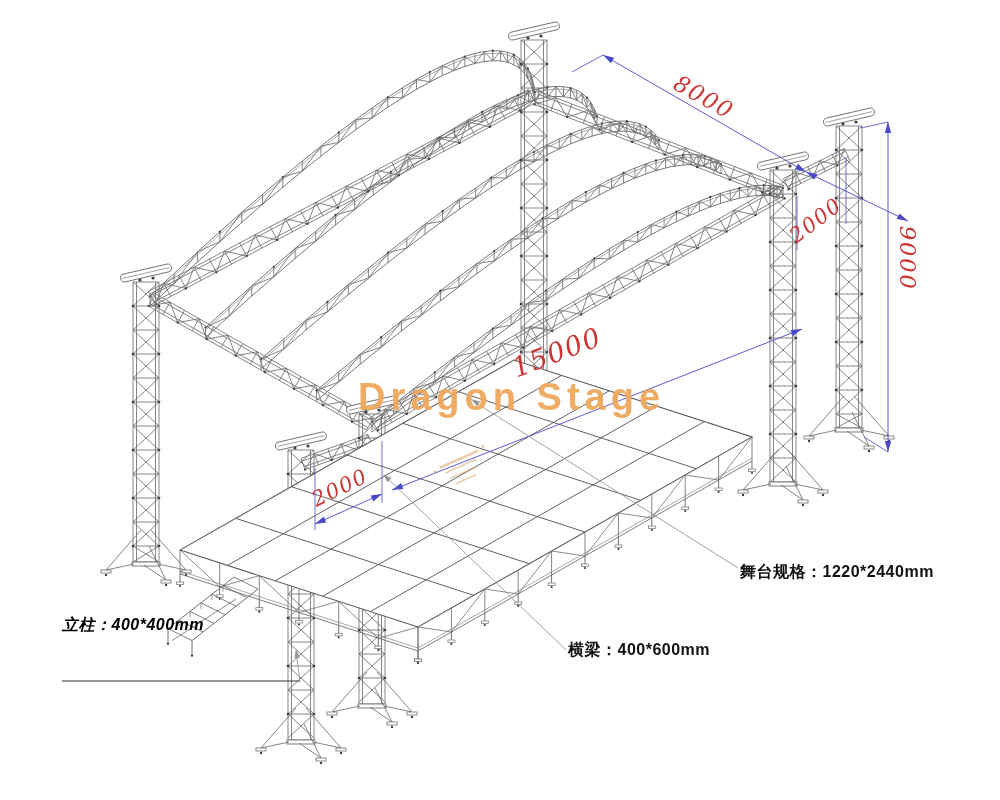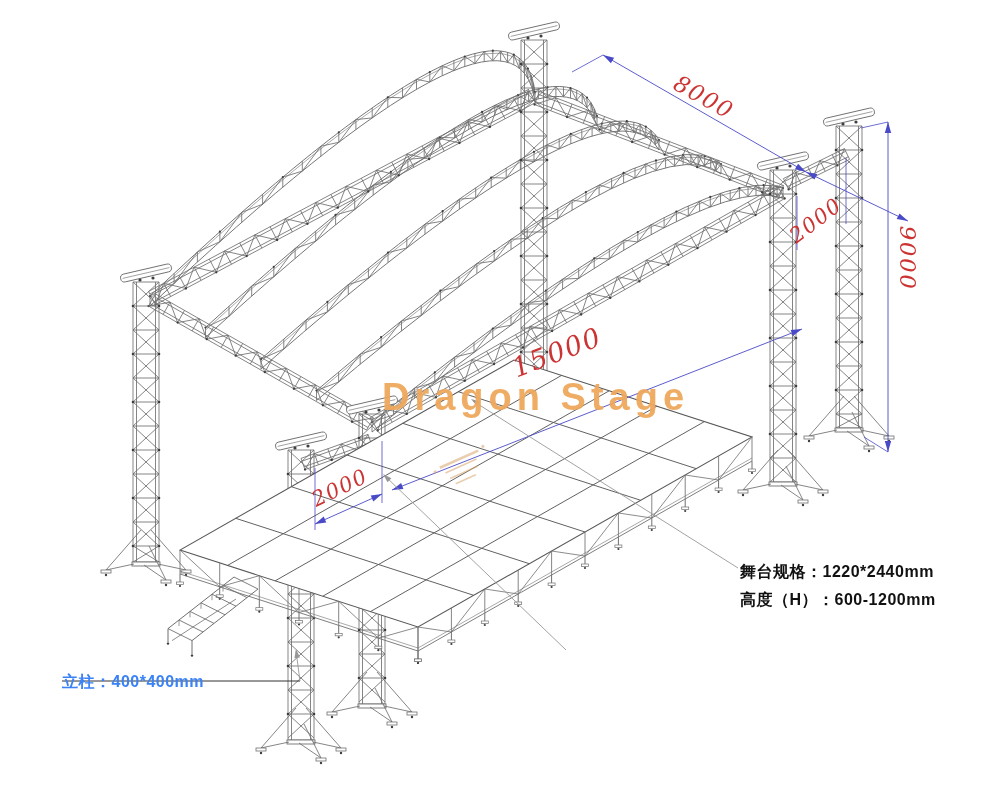--- a/index.html
+++ b/index.html
@@ -6,21 +6,21 @@
   #canvas{position:relative;width:1000px;height:800px;background:#ffffff;overflow:hidden;
           font-family:"Liberation Sans",sans-serif;}
   #drawing{position:absolute;left:0;top:0;}
   .dim{font-family:"DejaVu Serif",serif;font-style:italic;font-size:23px;
        letter-spacing:1.5px;text-anchor:middle;}
   .dim.big{font-size:27px;}
   .dim.small{font-size:21px;}
   .ann{position:absolute;font-family:"Liberation Sans",sans-serif;font-size:16px;
        font-weight:600;color:#111;white-space:nowrap;letter-spacing:0.5px;}
   .watermark{position:absolute;left:358px;top:376px;font-family:"Liberation Sans",sans-serif;
-       font-weight:800;font-size:38px;letter-spacing:5px;white-space:nowrap;opacity:0.95;margin-left:24px;}
+       font-weight:800;font-size:38px;letter-spacing:5px;white-space:nowrap;opacity:0.95;}
   .spec-block .ann-line{margin-bottom:7px;}
 </style>
 </head>
 <body>
 
 <div id="canvas" style="background: rgb(255, 255, 255);">
 
   <svg id="drawing" width="1000" height="800" viewBox="0 0 1000 800">
     <g id="g-roof">
         <g>
@@ -1320,20 +1320,20 @@
         </g>
       </g>
 
     <text class="dim" transform="translate(700,104) rotate(29)" fill="#CC3434">8000</text>
     <text class="dim small" transform="translate(820,226) rotate(-37)" fill="#CC3434">2000</text>
     <text class="dim" transform="translate(900,258) rotate(90)" fill="#CC3434">9000</text>
     <text class="dim big" transform="translate(560,361) rotate(-21)" fill="#CC3434">15000</text>
     <text class="dim small" transform="translate(343,494) rotate(-26)" fill="#CC3434">2000</text>
   </svg>
 
-  <div class="ann" style="left: 62px; top: 672px; color: #3b82f6;">立柱：400*400mm</div>
+  <div class="ann" style="left: 62px; top: 615px; color: #000000; font-style: italic;">立柱：400*400mm</div>
+  <div class="ann" style="left: 568px; top: 640px; color: rgb(17, 17, 17);">横梁：400*600mm</div>
   <div class="ann spec-block" style="left: 740px; top: 562px; color: rgb(17, 17, 17);">
     <div class="ann-line">舞台规格：1220*2440mm</div>
-    <div class="ann-line">高度（H）：600-1200mm</div>
   </div>
 
   <div class="watermark" style="color: rgb(239, 168, 92);">Dragon Stage</div>
 </div>
 
 </body></html>

